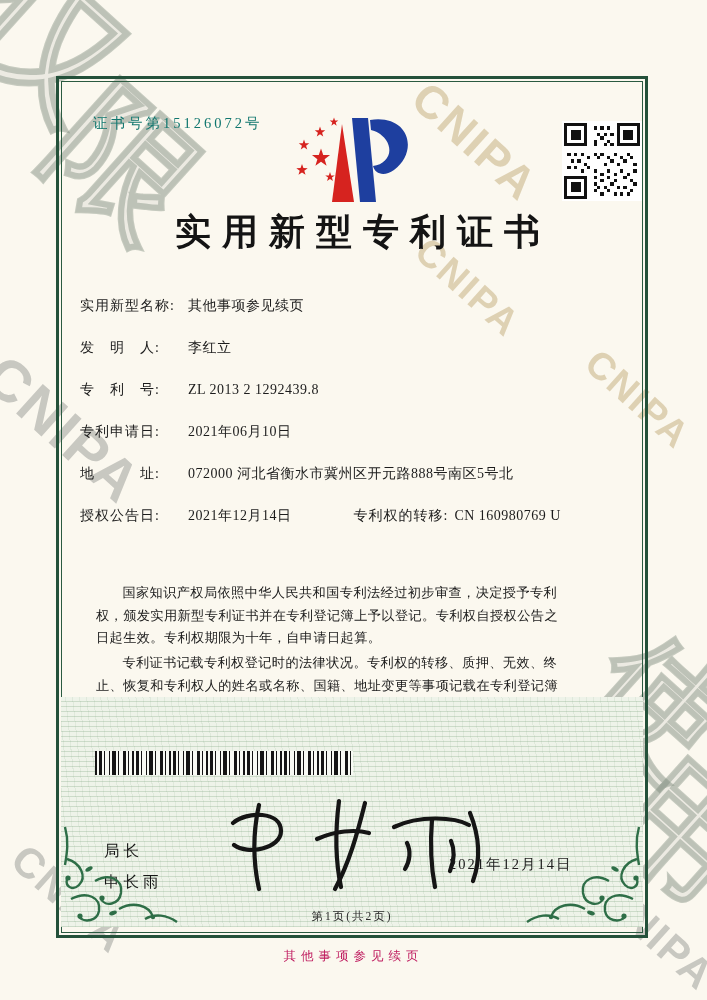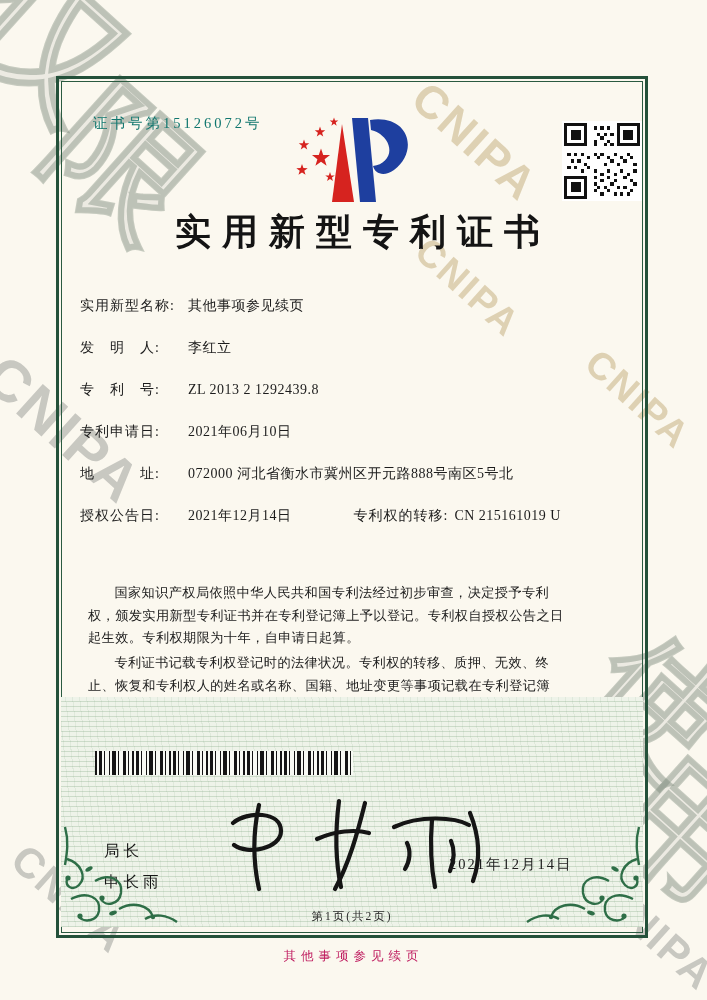--- a/index.html
+++ b/index.html
@@ -30,21 +30,21 @@
   
   .fields{position:absolute;left:80px;top:294px;width:505px;z-index:3;
           display:flex;flex-direction:column;gap:18px;font-size:14px;}
   .frow{line-height:24px;white-space:nowrap;display:flex;}
   .flabel{display:inline-block;min-width:108px;letter-spacing:1px;}
   .fvalue{letter-spacing:0.5px;}
   .grant-gap{display:inline-block;width:62px;}
   
   .paras{position:absolute;left:88px;top:582px;width:482px;z-index:3;font-size:13.2px;
          line-height:1.72;letter-spacing:0.4px;color:#1b1b1b;}
-  .paras p{margin:0 0 2px 0;text-indent:2em;}
+  .paras p{margin:0 0 2px 8px;text-indent:2em;}
   
   .band{position:absolute;left:61px;top:697px;width:582px;height:230px;z-index:3;
         background-color:#eef3e9;
         background-image:
           repeating-linear-gradient(0deg, rgba(116,158,118,0.28) 0 1px, transparent 1px 5px),
           repeating-linear-gradient(84deg, rgba(116,158,118,0.12) 0 1px, transparent 1px 7px);}
   .barcode{position:absolute;left:34px;top:54px;width:258px;height:24px;background-color:#f8faf4;
      background-image:repeating-linear-gradient(90deg,
        #151515 0 2px, transparent 2px 4px, #151515 4px 7px, transparent 7px 9px,
        #151515 9px 10px, transparent 10px 14px, #151515 14px 15px, transparent 15px 17px,
@@ -209,21 +209,21 @@
     </div>
     <div class="frow">
       <span class="flabel">地　　　址:</span>
       <span class="fvalue">072000 河北省衡水市冀州区开元路888号南区5号北</span>
     </div>
     <div class="frow">
       <span class="flabel">授权公告日:</span>
       <span class="fvalue">2021年12月14日</span>
       <span class="grant-gap"></span>
       <span class="flabel" style="min-width:0;margin-right:6px">专利权的转移:</span>
-      <span class="fvalue">CN 215161019 U</span>
+      <span class="fvalue">CN 160980769 U</span>
     </div>
   </div>
 
   <div class="paras">
     <p>国家知识产权局依照中华人民共和国专利法经过初步审查，决定授予专利权，颁发实用新型专利证书并在专利登记簿上予以登记。专利权自授权公告之日起生效。专利权期限为十年，自申请日起算。</p>
     <p>专利证书记载专利权登记时的法律状况。专利权的转移、质押、无效、终止、恢复和专利权人的姓名或名称、国籍、地址变更等事项记载在专利登记簿上。</p>
   </div>
 
   <div class="band">
     <div class="barcode"></div>

